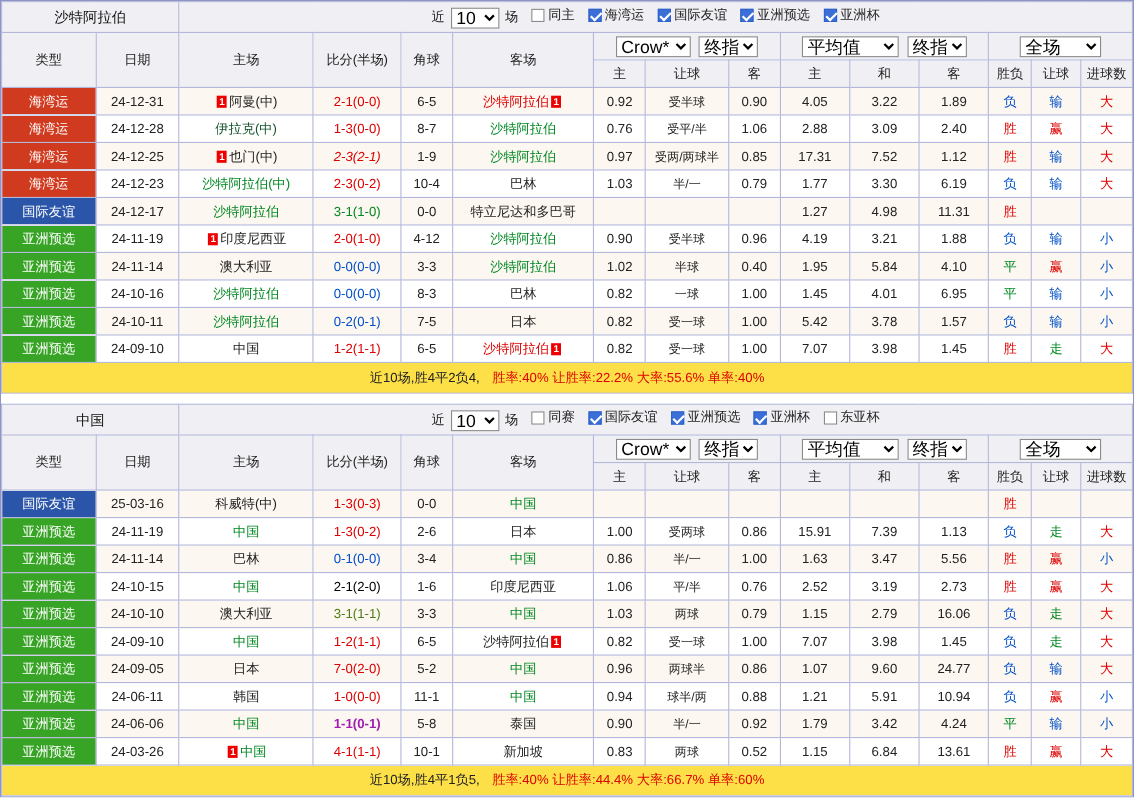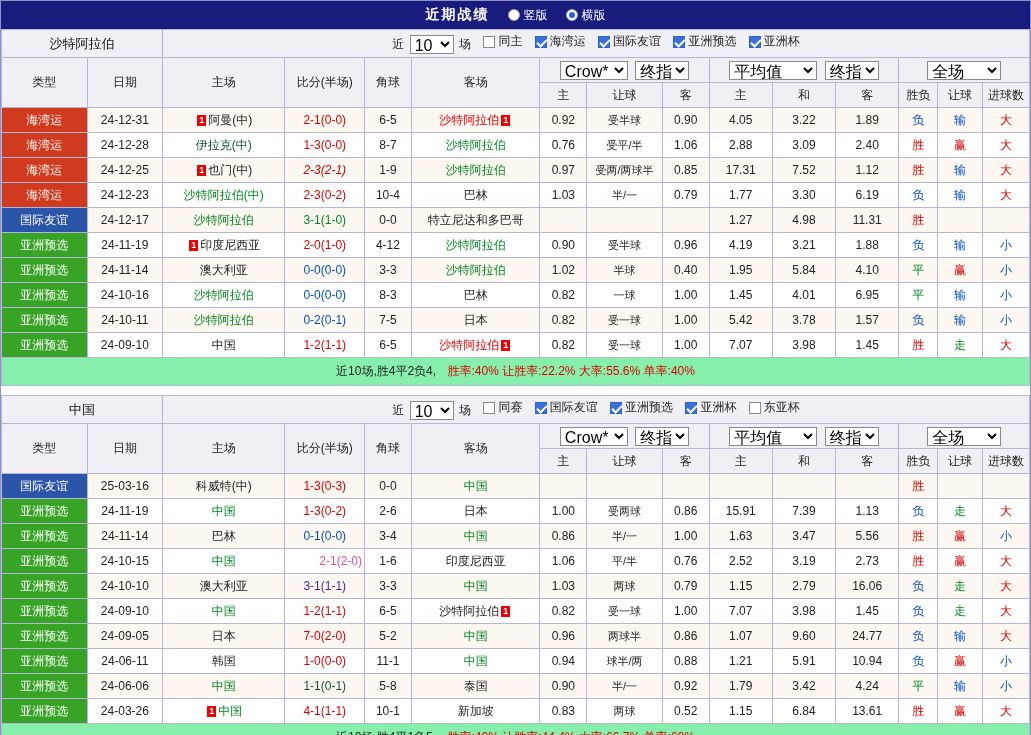--- a/index.html
+++ b/index.html
@@ -20,40 +20,29 @@
   select{height:19px;font-size:16px;font-family:inherit;border:1px solid #8a8a8a;background:#fff;vertical-align:middle;margin:0 2px}
   .sel-count{width:44px}.sel-book{width:68px}.sel-final{width:54px}.sel-avg{width:88px}.sel-full{width:74px}
   .cb-label{display:inline-flex;align-items:center;gap:3px;margin-left:9px;cursor:pointer}
   .cb{display:inline-block;width:12px;height:12px;border:1px solid #8a8a8a;background:#fff;position:relative}
   .cb.on{background:#3a6fd8;border-color:#3061c8}
   .cb.on::after{content:"";position:absolute;left:3px;top:0;width:4px;height:8px;border:solid #fff;border-width:0 2px 2px 0;transform:rotate(45deg)}
   tbody tr:nth-child(odd){background:#fdf7f1}
   .c-type{color:#fff}
   .c-odds-handicap{font-size:11px}
   .red-badge{display:inline-block;background:#ee0000;color:#fff;font-size:9px;font-weight:bold;line-height:11px;height:11px;padding:0 2px;margin:0 2px;vertical-align:1px}
-  .summary-row td{height:28px;background:#86efac}
+  .summary-row td{height:28px;background:#fde047}
   .sum-stats{color:#e00000;margin-left:8px}
   .gap{height:9px;background:#fff}
 </style>
 </head>
 <body>
 
 <div class="page">
 
-  <div class="topbar">
-    <span class="title">近期战绩</span>
-    <label class="radio-label">
-      <span class="radio"></span>
-      <span>竖版</span>
-    </label>
-    <label class="radio-label">
-      <span class="radio on"></span>
-      <span>横版</span>
-    </label>
-  </div>
 
   <table class="sec">
     <colgroup>
       <col style="width:84px">
         <col style="width:74px">
         <col style="width:120px">
         <col style="width:78px">
       <col style="width:46px">
         <col style="width:126px">
         <col style="width:46px">
@@ -437,38 +426,38 @@
     <td class="c-num">3.47</td>
     <td class="c-num">5.56</td>
     <td class="c-res" style="color: rgb(221, 0, 0);">胜</td>
     <td class="c-res" style="color: rgb(221, 0, 0);">赢</td>
     <td class="c-res" style="color: rgb(0, 80, 200);">小</td>
   </tr>
         <tr>
     <td class="c-type" style="background: rgb(56, 164, 38);">亚洲预选</td>
     <td class="c-date">24-10-15</td>
     <td class="c-home"><span style="color: rgb(0, 136, 34);">中国</span></td>
-    <td class="c-score" style="color: #ec4899; text-align: right;">2-1(2-0)</td>
+    <td class="c-score" style="color: #000000;">2-1(2-0)</td>
     <td class="c-corner">1-6</td>
     <td class="c-away"><span style="color: rgb(34, 34, 34);">印度尼西亚</span></td>
     <td class="c-num">1.06</td>
     <td class="c-num c-odds-handicap">平/半</td>
     <td class="c-num">0.76</td>
     <td class="c-num">2.52</td>
     <td class="c-num">3.19</td>
     <td class="c-num">2.73</td>
     <td class="c-res" style="color: rgb(221, 0, 0);">胜</td>
     <td class="c-res" style="color: rgb(221, 0, 0);">赢</td>
     <td class="c-res" style="color: rgb(221, 0, 0);">大</td>
   </tr>
         <tr>
     <td class="c-type" style="background: rgb(56, 164, 38);">亚洲预选</td>
     <td class="c-date">24-10-10</td>
     <td class="c-home"><span style="color: rgb(34, 34, 34);">澳大利亚</span></td>
-    <td class="c-score" style="color: #4c1d95; text-align: center;">3-1(1-1)</td>
+    <td class="c-score" style="color: #4d7c0f; text-align: center;">3-1(1-1)</td>
     <td class="c-corner">3-3</td>
     <td class="c-away"><span style="color: rgb(0, 136, 34);">中国</span></td>
     <td class="c-num">1.03</td>
     <td class="c-num c-odds-handicap">两球</td>
     <td class="c-num">0.79</td>
     <td class="c-num">1.15</td>
     <td class="c-num">2.79</td>
     <td class="c-num">16.06</td>
     <td class="c-res" style="color: rgb(0, 80, 200);">负</td>
     <td class="c-res" style="color: rgb(0, 136, 34);">走</td>
@@ -522,21 +511,21 @@
     <td class="c-num">5.91</td>
     <td class="c-num">10.94</td>
     <td class="c-res" style="color: rgb(0, 80, 200);">负</td>
     <td class="c-res" style="color: rgb(221, 0, 0);">赢</td>
     <td class="c-res" style="color: rgb(0, 80, 200);">小</td>
   </tr>
         <tr>
     <td class="c-type" style="background: rgb(56, 164, 38);">亚洲预选</td>
     <td class="c-date">24-06-06</td>
     <td class="c-home"><span style="color: rgb(0, 136, 34);">中国</span></td>
-    <td class="c-score" style="color: #14532d;">1-1(0-1)</td>
+    <td class="c-score" style="color: #a21caf; font-weight: bold;">1-1(0-1)</td>
     <td class="c-corner">5-8</td>
     <td class="c-away"><span style="color: rgb(34, 34, 34);">泰国</span></td>
     <td class="c-num">0.90</td>
     <td class="c-num c-odds-handicap">半/一</td>
     <td class="c-num">0.92</td>
     <td class="c-num">1.79</td>
     <td class="c-num">3.42</td>
     <td class="c-num">4.24</td>
     <td class="c-res" style="color: rgb(0, 136, 34);">平</td>
     <td class="c-res" style="color: rgb(0, 80, 200);">输</td>

